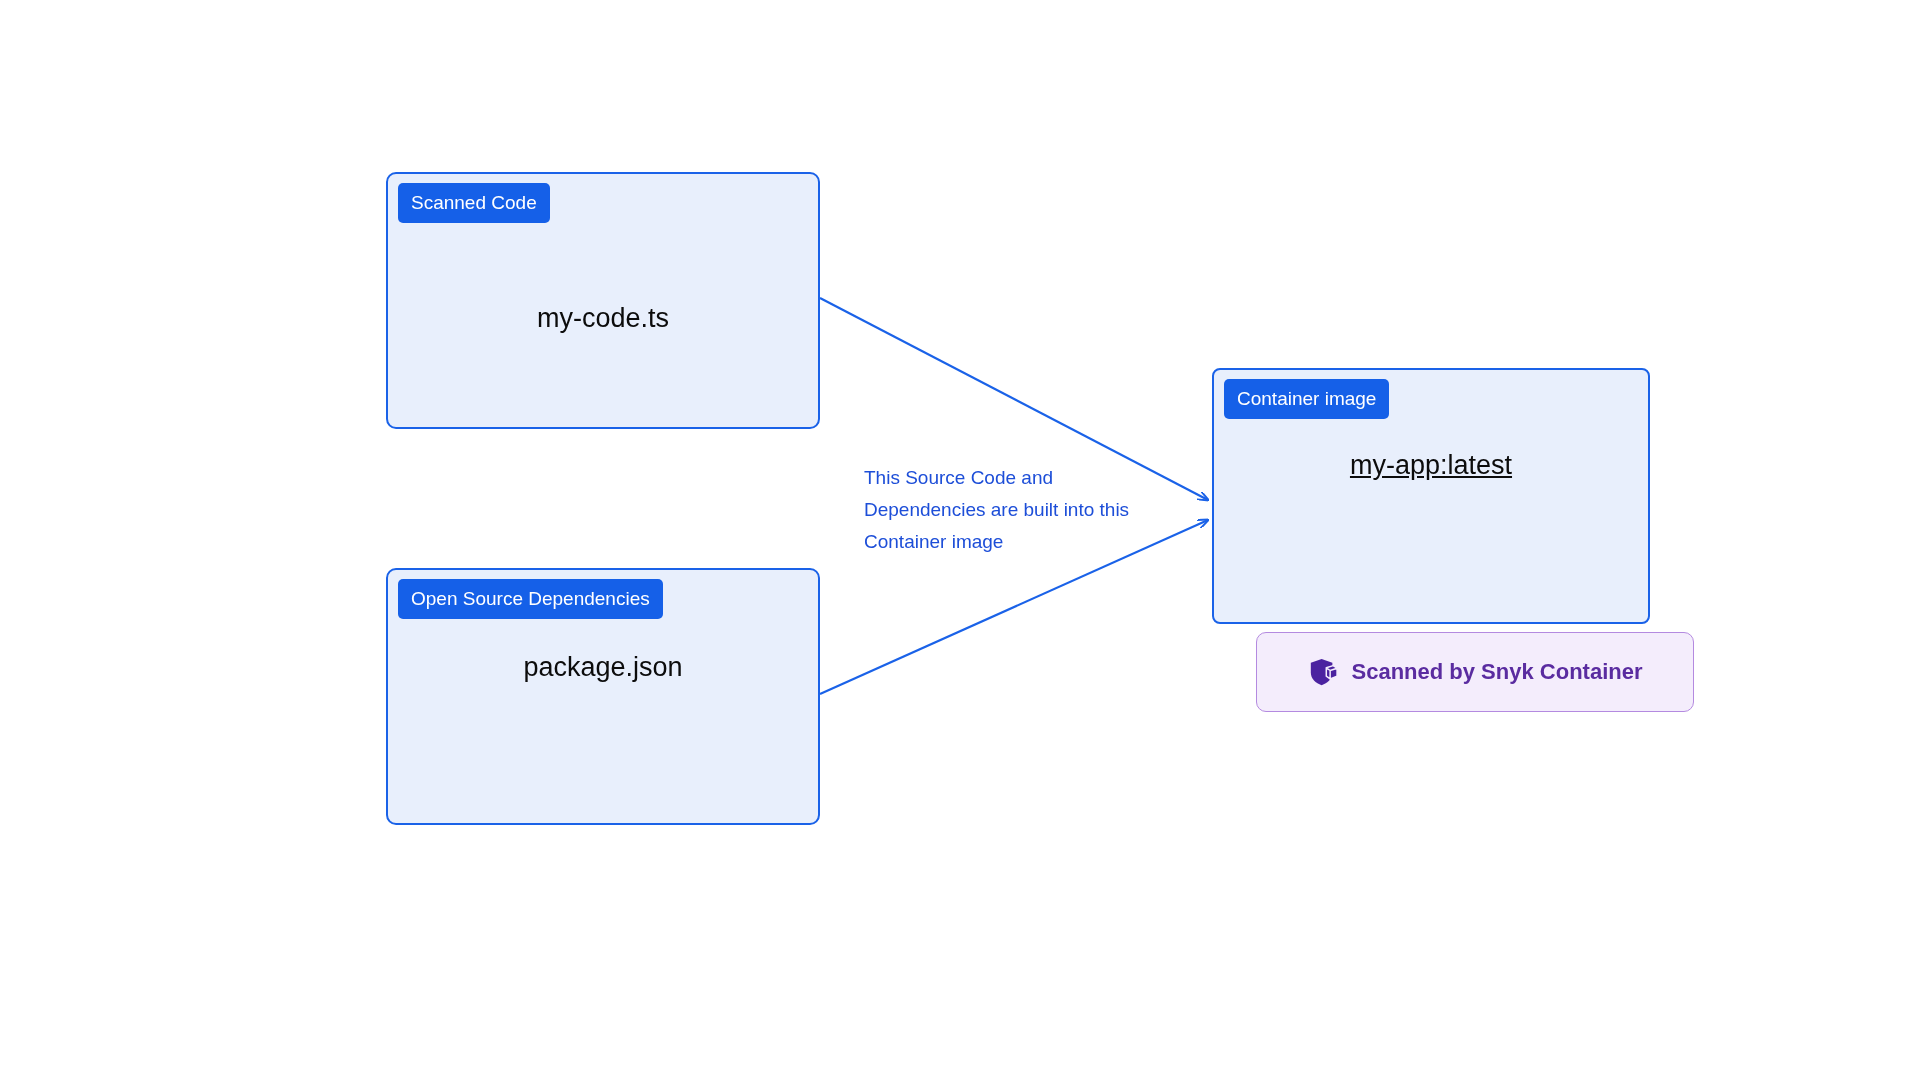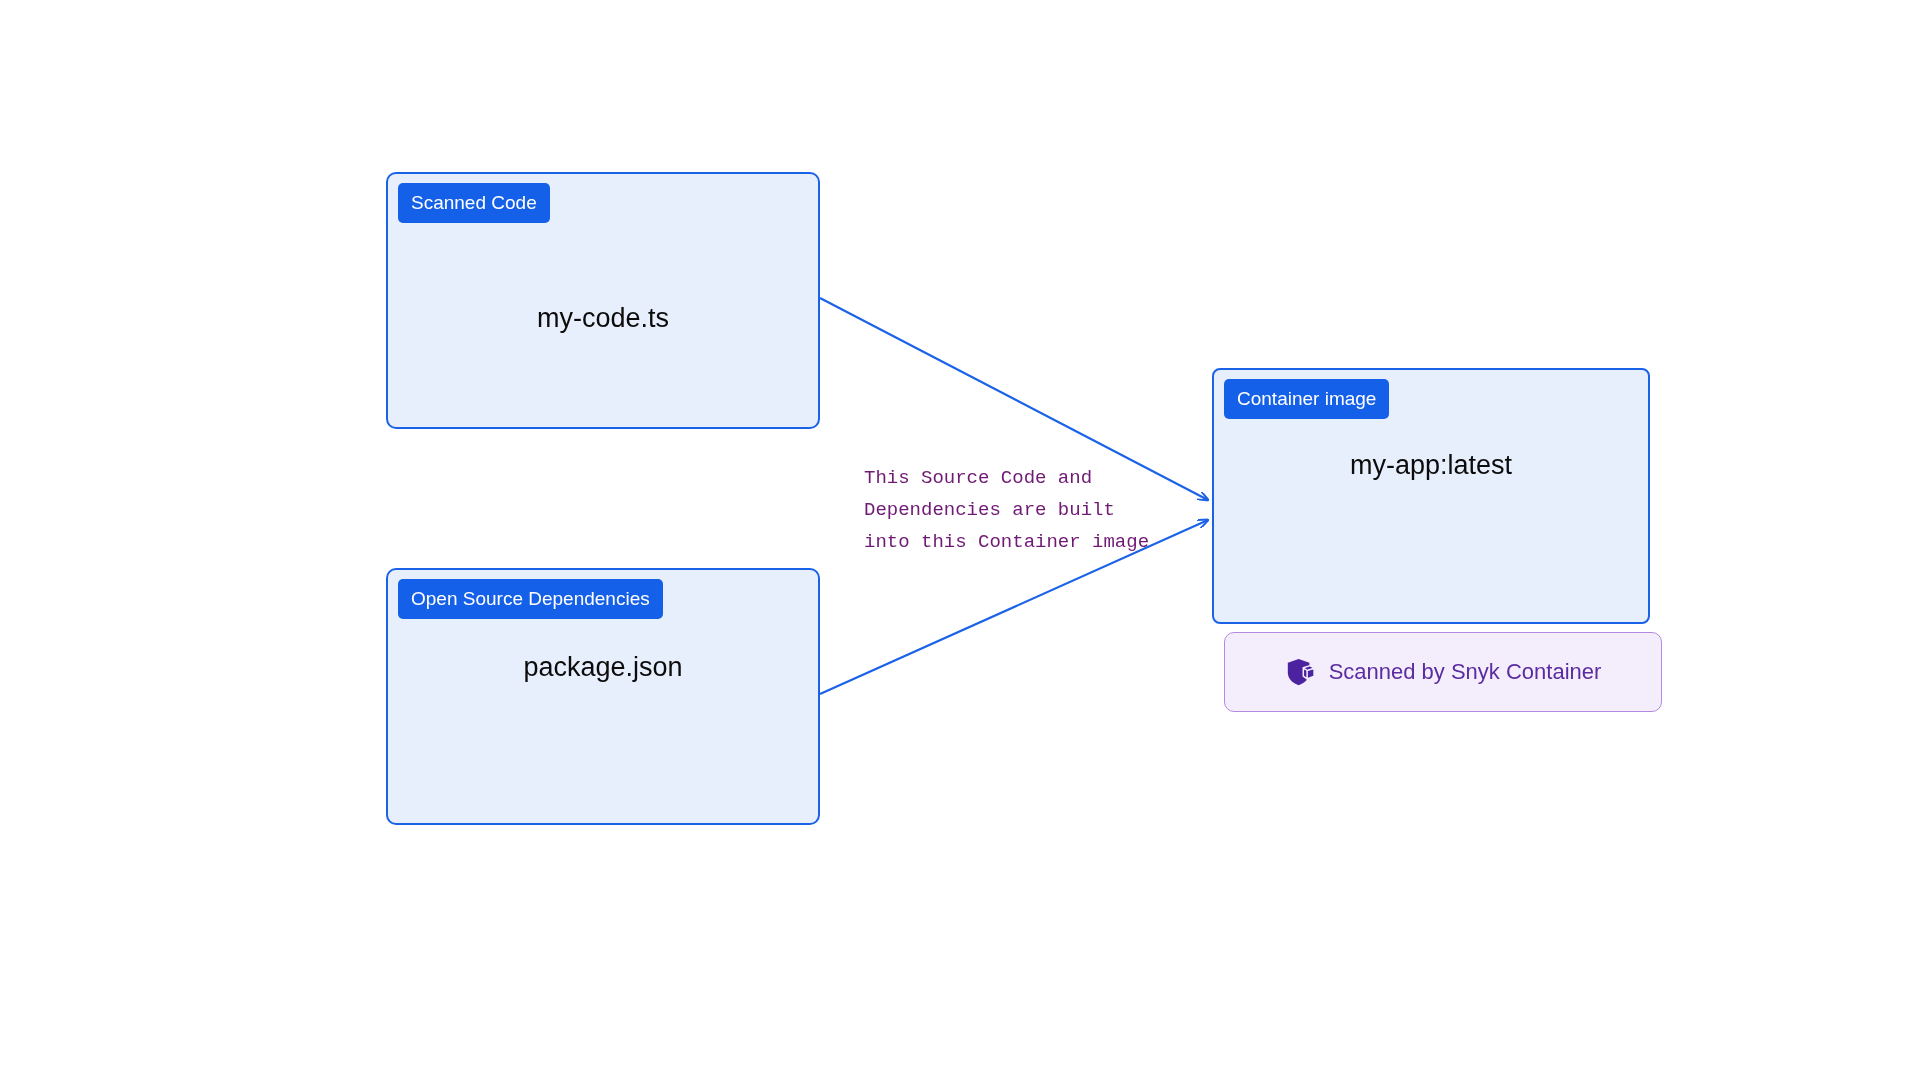--- a/index.html
+++ b/index.html
@@ -56,56 +56,57 @@
   }
 
   
   #node-source-code   { left: 386px; top: 172px;  width: 434px; height: 257px; }
   #node-source-code   .node-value { top: 88px; margin-top: 43px; }
 
   #node-open-source   { left: 386px; top: 568px;  width: 434px; height: 257px; padding-left: 48px; }
   #node-open-source   .node-value { top: 84px; }
 
   #node-container     { left: 1212px; top: 368px; width: 438px; height: 256px; border-radius: 8px; }
-  #node-container     .node-value { top: 82px; }
+  #node-container     .node-value { top: 82px; text-decoration: underline; }
 
   
   #scanned-badge {
     position: absolute;
-    left: 1224px;
+    left: 1256px;
     top: 632px;
     width: 438px;
     height: 80px;
     box-sizing: border-box;
     background: #f4edfc;
     border: 1.5px solid #b48ae0;
     border-radius: 10px;
     display: flex;
     align-items: center;
     justify-content: center;
     gap: 14px;
+    font-weight: bold;
   }
   #scanned-badge .badge-text {
     color: #5a2ca0;
     font-size: 22px;
     line-height: 1;
     font-family: "Liberation Sans", sans-serif;
   }
   #snyk-icon { display: block; }
 
   
   #connector-note {
     position: absolute;
     left: 864px;
     top: 462px;
     width: 300px;
-    color: #701a75;
+    color: #1d4ed8;
     font-size: 19px;
     line-height: 32px;
-    font-family: Liberation Mono, monospace;
+    font-family: Liberation Sans, sans-serif;
     white-space: pre-line;
   }
 
   
   #edges {
     position: absolute;
     left: 0;
     top: 0;
     width: 1920px;
     height: 1080px;

